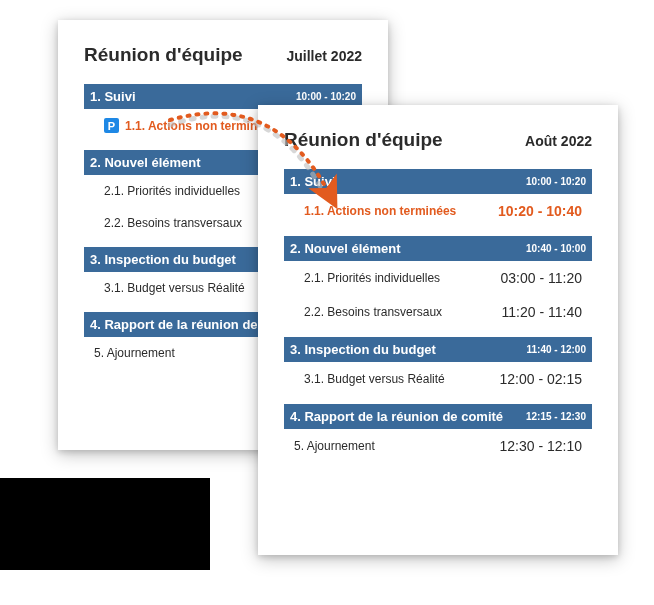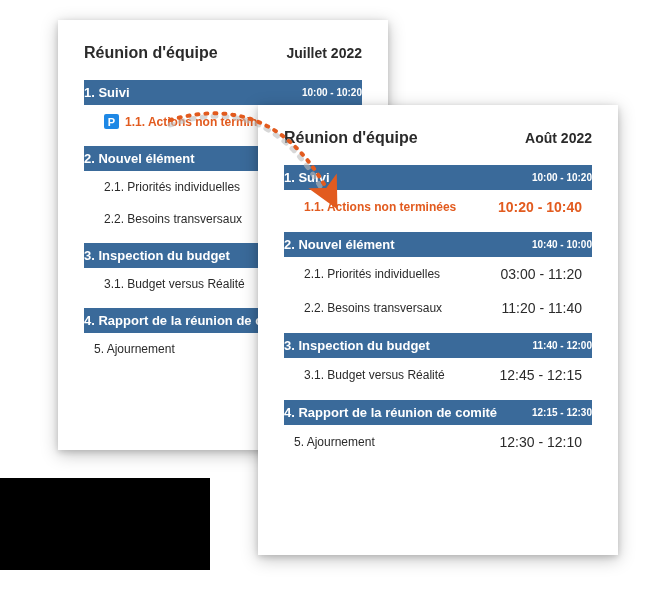--- a/index.html
+++ b/index.html
@@ -30,37 +30,37 @@
     height: 450px;
     z-index: 3;
   }
   .card-header {
     display: flex;
     justify-content: space-between;
     align-items: baseline;
     margin-bottom: 18px;
   }
   .card-title {
-    font-size: 16px;
+    font-size: 19px;
     font-weight: 700;
     color: #2b2b2b;
   }
   .card-date {
     font-size: 14px;
     font-weight: 700;
     color: #2b2b2b;
     text-align: right;
   }
   .section {
     background: #3a6a9a;
     color: #fff;
     display: flex;
     justify-content: space-between;
     align-items: center;
-    padding: 5px 0;
+    padding: 5px 6px;
     font-size: 13px;
     font-weight: 600;
     margin-top: 8px;
   }
   .section .time {
     font-size: 10px;
     font-weight: 700;
   }
   .sub {
     display: flex;
@@ -182,21 +182,21 @@
     <span>2.2. Besoins transversaux</span>
     <span class="time">11:20 - 11:40</span>
   </div>
 
   <div class="section">
     <span>3. Inspection du budget</span>
     <span class="time">11:40 - 12:00</span>
   </div>
   <div class="sub">
     <span>3.1. Budget versus Réalité</span>
-    <span class="time">12:45 - 12:15</span>
+    <span class="time">12:00 - 02:15</span>
   </div>
 
   <div class="section">
     <span>4. Rapport de la réunion de comité</span>
     <span class="time">12:15 - 12:30</span>
   </div>
 
   <div class="sub" style="padding-left:10px;">
     <span>5. Ajournement</span>
     <span class="time">12:30 - 12:10</span>

